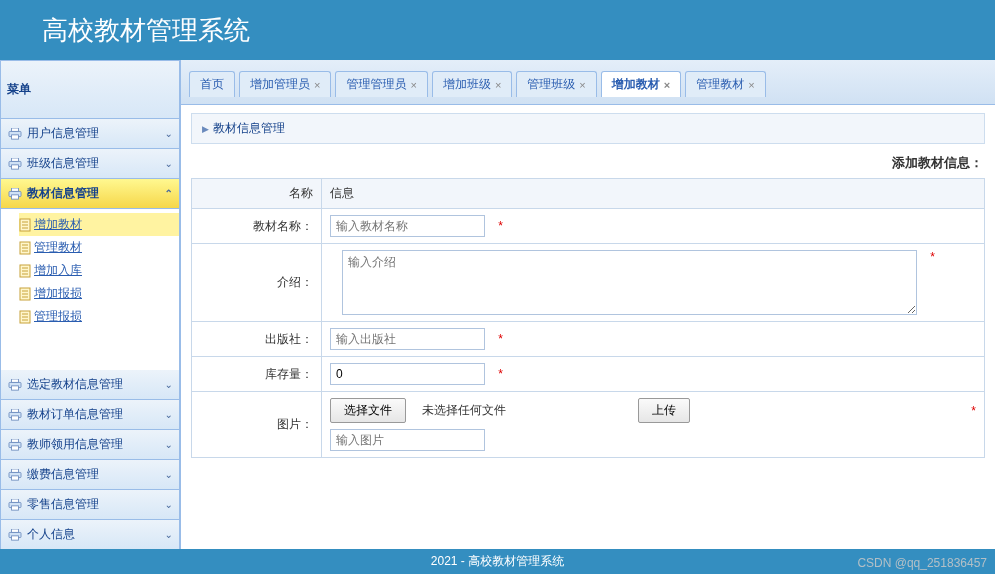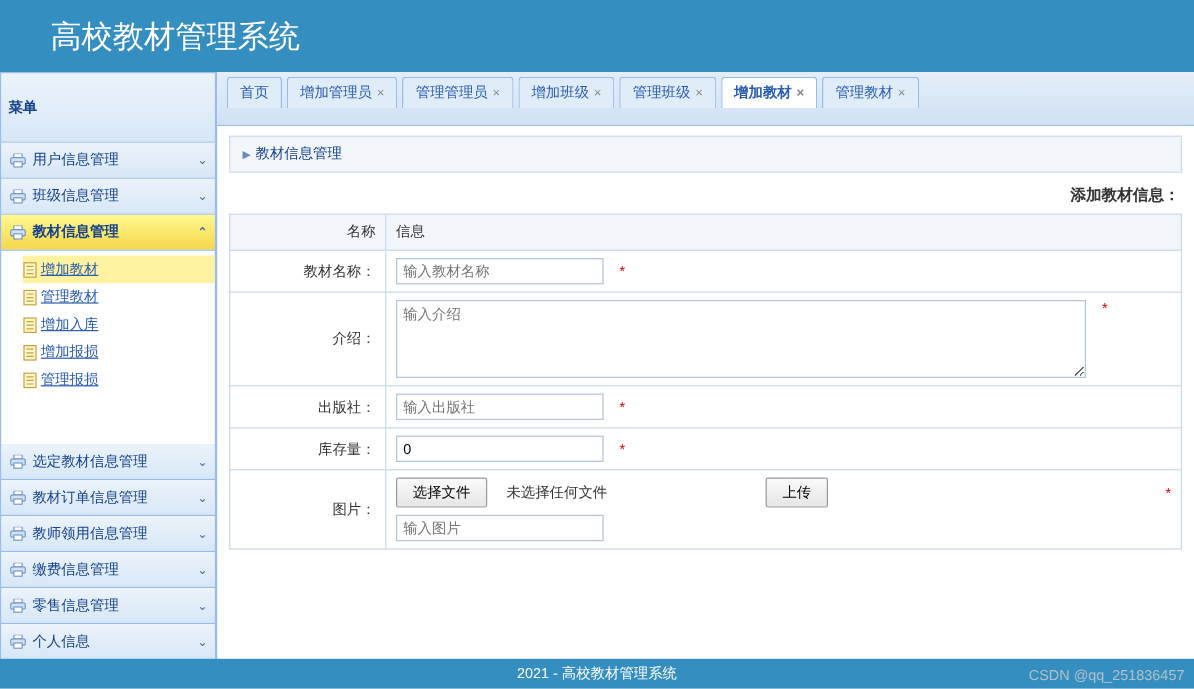--- a/index.html
+++ b/index.html
@@ -21,37 +21,37 @@
 
 .submenu { background: #fff; border-left: 1px solid #99bce8; border-right: 1px solid #99bce8; flex: 1; padding: 4px 0 4px 18px; }
 .submenu-item { padding: 3px 0; display: flex; align-items: center; }
 .submenu-item.highlight { background: #fff3a1; }
 .doc-icon { margin-right: 3px; display: inline-flex; }
 .doc-svg { width: 12px; height: 14px; }
 .submenu-link { color: #2a5db0; text-decoration: underline; cursor: pointer; font-size: 12px; }
 
 .content { flex: 1; display: flex; flex-direction: column; border-left: 1px solid #99bce8; }
 
-.tabs { background: linear-gradient(#e4eef9, #d0e1f3); border-bottom: 1px solid #99bce8; padding: 4px 8px 0 8px; display: flex; gap: 4px; height: 45px; align-items: flex-start; }
+.tabs { background: linear-gradient(#e4eef9, #d0e1f3); border-bottom: 1px solid #99bce8; padding: 4px 8px 0 8px; display: flex; gap: 4px; height: 45px; align-items: center; }
 .tab { background: #e0ecf8; border: 1px solid #99bce8; border-bottom: none; border-radius: 3px 3px 0 0; padding: 4px 10px; color: #2a5db0; font-size: 12px; display: flex; align-items: center; cursor: pointer; }
 .tab.active { background: #fff; font-weight: bold; }
 .tab-close { margin-left: 4px; color: #888; font-size: 11px; cursor: pointer; }
 
 .breadcrumb { background: #f2f6fb; border: 1px solid #cdddee; margin: 8px 10px 0 10px; padding: 6px 10px; color: #15428b; font-size: 12px; display:flex; align-items:center; gap:4px; }
 .bc-tri { font-size: 9px; color:#6a8abd; }
 
 .form-title { margin: 10px 12px 6px 12px; font-size: 13px; font-weight: bold; color: #333; text-align: right; }
 
 .form-table { border-collapse: collapse; margin: 0 10px; width: calc(100% - 20px); }
 .form-table td { border: 1px solid #c8d8ea; padding: 6px 8px; font-size: 12px; }
 .form-table .label-cell { width: 130px; text-align: right; background: #fff; color: #333; }
 .form-table .header-row td { background: #f2f6fb; color: #333; }
 .form-table input[type="text"], .form-table textarea { border: 1px solid #b0c4de; padding: 3px 5px; font-size: 12px; font-family: inherit; }
-.form-table input[type="text"] { width: 173px; }
-.form-table textarea { width: 575px; height: 65px; resize: both; vertical-align: top; }
+.form-table input[type="text"] { width: 155px; }
+.form-table textarea { width: 575px; height: 65px; resize: both; vertical-align: top; margin-left: 12px; }
 .req { color: #d00; margin-left: 10px; }
 .btn { background: linear-gradient(#fafafa,#e6e6e6); border: 1px solid #999; border-radius: 2px; padding: 3px 13px; font-size: 12px; cursor: pointer; font-family: inherit; margin-right: 10px; }
 .file-input { display: flex; align-items: center; gap: 6px; flex-wrap: wrap; }
 .file-label { font-size: 12px; color: #333; }
 
 .footer { position: absolute; bottom: 0; left: 0; right: 0; background: #348ec0; color: #fff; text-align: center; padding: 4px 0; font-size: 12px; }
 .watermark { position: absolute; right: 8px; bottom: 4px; color: #c8c8c8; font-size: 12px; opacity: 0.85; }
 </style>
 </head>
 <body>

